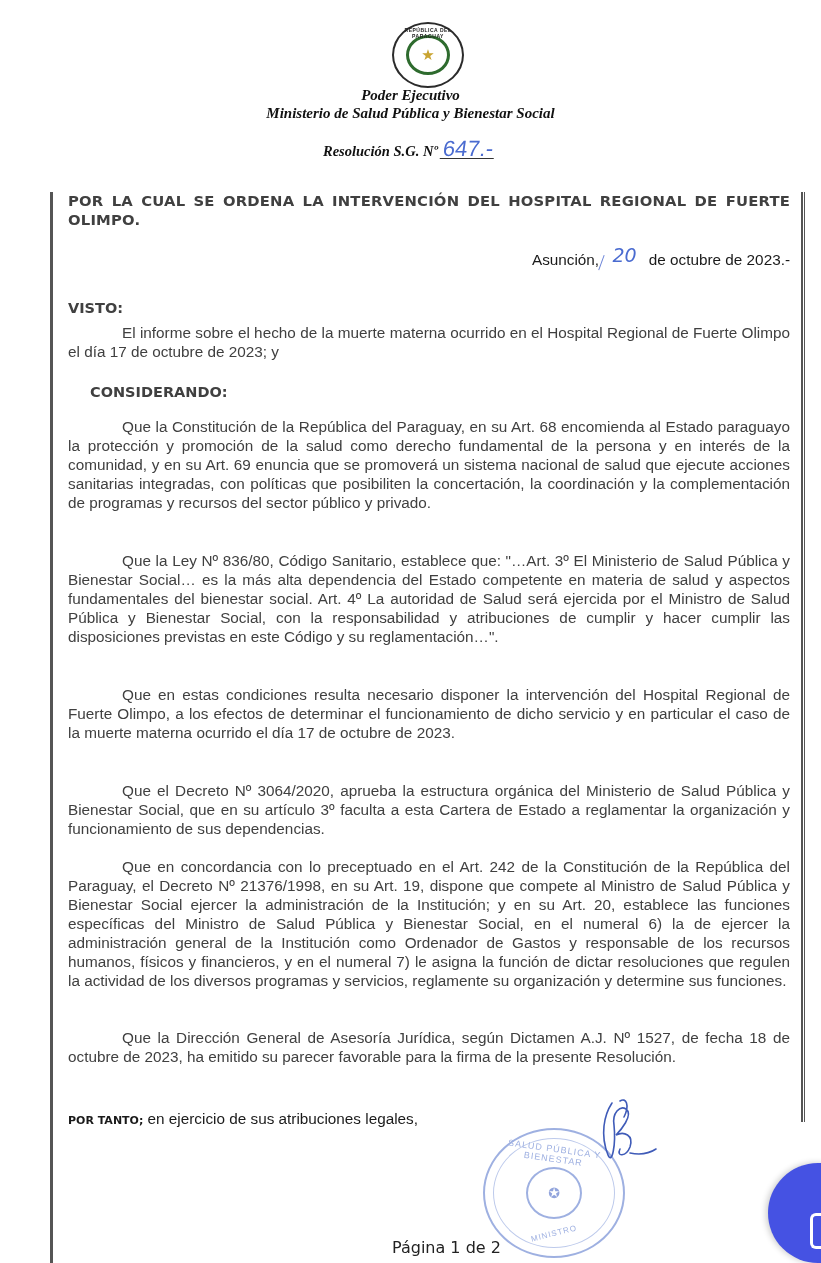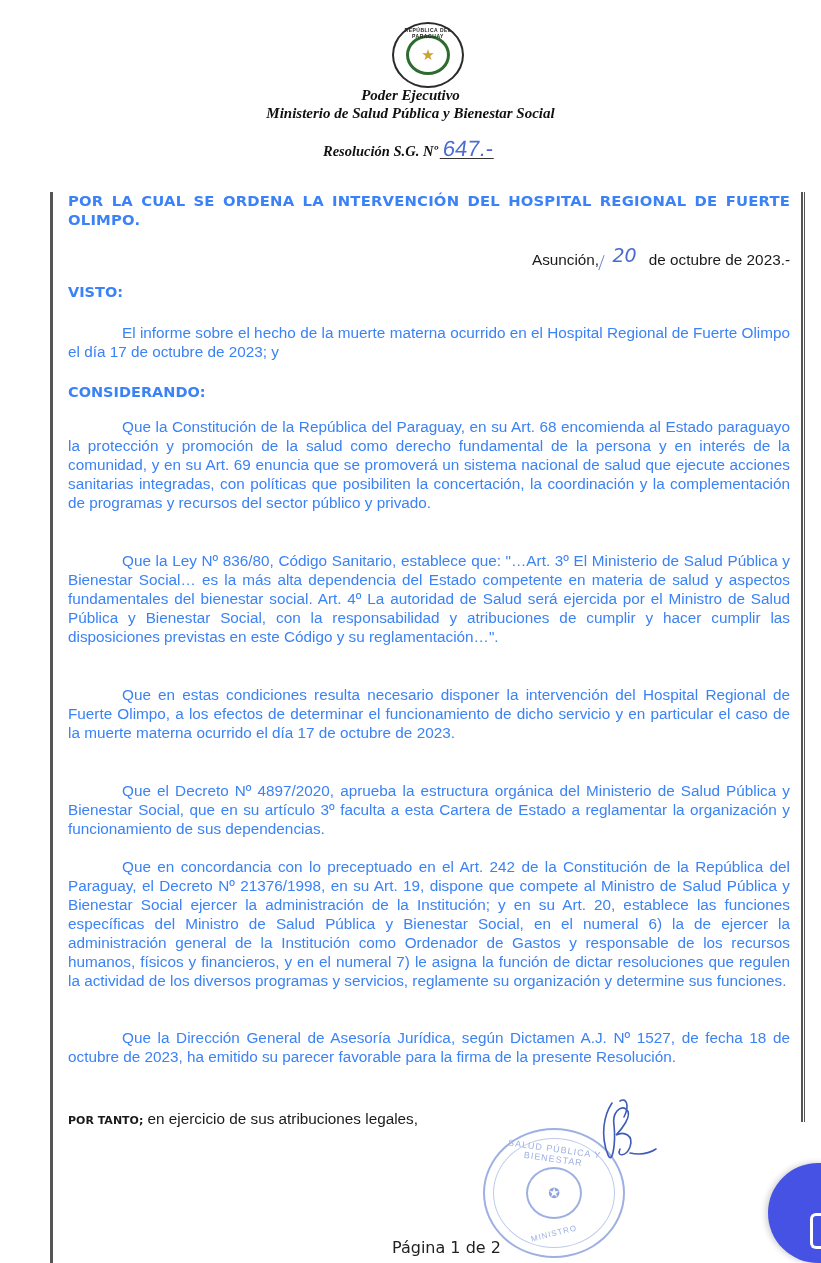--- a/index.html
+++ b/index.html
@@ -45,21 +45,21 @@
     left:50px; top:192px; width:3px; height:1071px;
     border-left:2px solid #555; border-right:1.5px solid #555; box-sizing:border-box;
   }
   .border-right {
     left:801px; top:192px; width:4px; height:930px;
     border-left:2px solid #555; border-right:1.5px solid #555; box-sizing:border-box;
   }
   .content {
     left:68px; width:722px;
     font-family:"Liberation Sans", sans-serif; font-size:15.3px; line-height:19px;
-    color:#3b82f6;
+    color:#404040;
   }
   .title {
     font-family:"DejaVu Sans", sans-serif; font-weight:bold; font-size:14.8px;
     line-height:19px; letter-spacing:0.2px; text-align:justify; text-align-last:left;
   }
   .heading { font-family:"DejaVu Sans", sans-serif; font-weight:bold; font-size:14.5px; }
   .para { text-align:justify; text-indent:54px; margin:0; }
   .date {
     right:31px; top:247px;
     font-family:"Liberation Sans", sans-serif; font-size:15.3px;
@@ -128,28 +128,28 @@
 <div class="abs border-right"></div>
 
 <div class="abs content title" style="top:191px;">POR LA CUAL SE ORDENA LA INTERVENCIÓN DEL HOSPITAL REGIONAL DE FUERTE OLIMPO.</div>
 
 <div class="abs date">
   <span>Asunción,</span>
   <span class="tick"></span><span class="hand">20</span>
   <span>de octubre de 2023.-</span>
 </div>
 
-<div class="abs content heading" style="top:283px;">VISTO:</div>
+<div class="abs content heading" style="top:299px;">VISTO:</div>
 <p class="abs content para" style="top:323px;">El informe sobre el hecho de la muerte materna ocurrido en el Hospital Regional de Fuerte Olimpo el día 17 de octubre de 2023; y</p>
 
-<div class="abs content heading" style="top:383px;">CONSIDERANDO:</div>
+<div class="abs content heading" style="top:383px;margin-left:22px;">CONSIDERANDO:</div>
 <p class="abs content para" style="top:417px;">Que la Constitución de la República del Paraguay, en su Art. 68 encomienda al Estado paraguayo la protección y promoción de la salud como derecho fundamental de la persona y en interés de la comunidad, y en su Art. 69 enuncia que se promoverá un sistema nacional de salud que ejecute acciones sanitarias integradas, con políticas que posibiliten la concertación, la coordinación y la complementación de programas y recursos del sector público y privado.</p>
 <p class="abs content para" style="top:551px;">Que la Ley Nº 836/80, Código Sanitario, establece que: "…Art. 3º El Ministerio de Salud Pública y Bienestar Social… es la más alta dependencia del Estado competente en materia de salud y aspectos fundamentales del bienestar social. Art. 4º La autoridad de Salud será ejercida por el Ministro de Salud Pública y Bienestar Social, con la responsabilidad y atribuciones de cumplir y hacer cumplir las disposiciones previstas en este Código y su reglamentación…".</p>
 <p class="abs content para" style="top:685px;">Que en estas condiciones resulta necesario disponer la intervención del Hospital Regional de Fuerte Olimpo, a los efectos de determinar el funcionamiento de dicho servicio y en particular el caso de la muerte materna ocurrido el día 17 de octubre de 2023.</p>
-<p class="abs content para" style="top:781px;">Que el Decreto Nº 4897/2020, aprueba la estructura orgánica del Ministerio de Salud Pública y Bienestar Social, que en su artículo 3º faculta a esta Cartera de Estado a reglamentar la organización y funcionamiento de sus dependencias.</p>
+<p class="abs content para" style="top:781px;">Que el Decreto Nº 3064/2020, aprueba la estructura orgánica del Ministerio de Salud Pública y Bienestar Social, que en su artículo 3º faculta a esta Cartera de Estado a reglamentar la organización y funcionamiento de sus dependencias.</p>
 <p class="abs content para" style="top:857px;">Que en concordancia con lo preceptuado en el Art. 242 de la Constitución de la República del Paraguay, el Decreto Nº 21376/1998, en su Art. 19, dispone que compete al Ministro de Salud Pública y Bienestar Social ejercer la administración de la Institución; y en su Art. 20, establece las funciones específicas del Ministro de Salud Pública y Bienestar Social, en el numeral 6) la de ejercer la administración general de la Institución como Ordenador de Gastos y responsable de los recursos humanos, físicos y financieros, y en el numeral 7) le asigna la función de dictar resoluciones que regulen la actividad de los diversos programas y servicios, reglamente su organización y determine sus funciones.</p>
 <p class="abs content para" style="top:1028px;">Que la Dirección General de Asesoría Jurídica, según Dictamen A.J. Nº 1527, de fecha 18 de octubre de 2023, ha emitido su parecer favorable para la firma de la presente Resolución.</p>
 
 <div class="abs por-tanto">
   <b>POR TANTO;</b><span> en ejercicio de sus atribuciones legales,</span>
 </div>
 
 <div class="abs stamp">
   <div class="ring2"></div>
   <div class="t1">SALUD PÚBLICA Y BIENESTAR</div>

